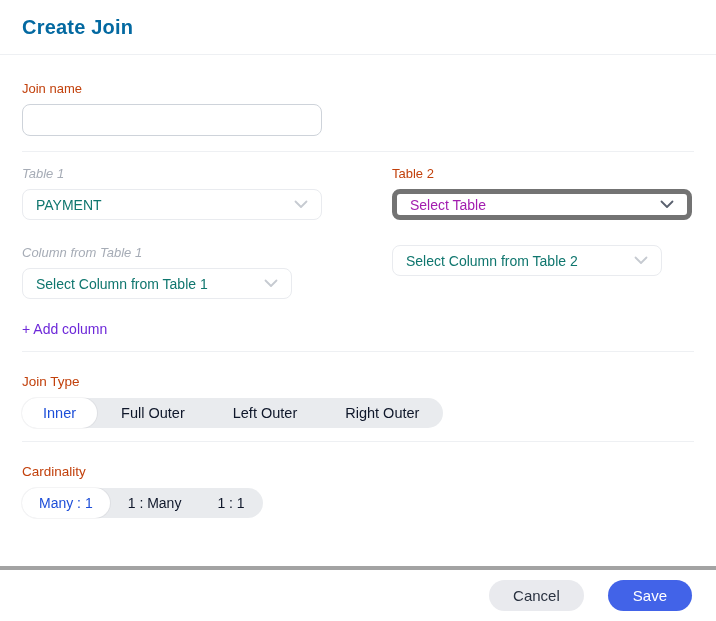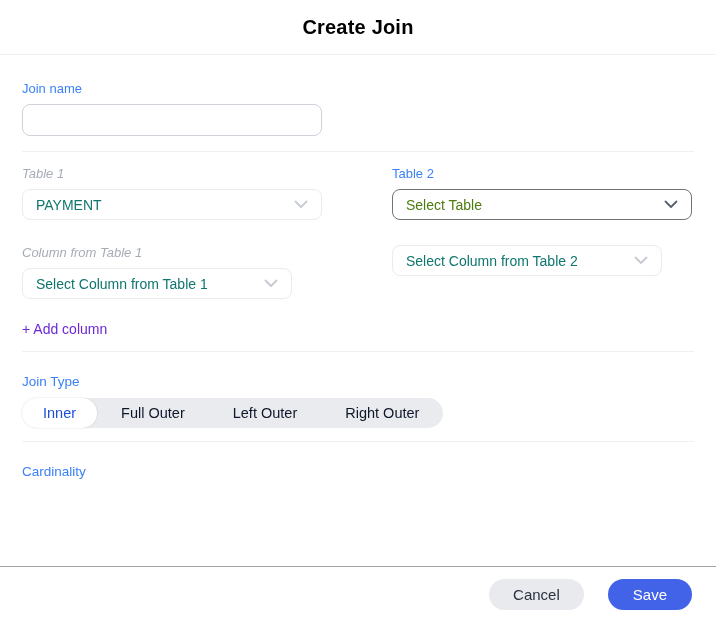--- a/index.html
+++ b/index.html
@@ -8,26 +8,26 @@
     font-family: "Liberation Sans", "DejaVu Sans", sans-serif;
     background: #ffffff;
     color: #2a3240;
     position: relative;
     overflow: hidden;
   }
   .dialog { width: 716px; height: 621px; background: #fff; position: relative; }
 
   
   .dialog-header { padding: 16px 22px 15px 22px; border-bottom: 1px solid #eef0f3; }
-  .dialog-title { font-size: 20px; font-weight: 700; color: #000000; letter-spacing: 0.2px; text-align: center; }
+  .dialog-title { font-size: 20px; font-weight: 700; color: #0369a1; letter-spacing: 0.2px; }
 
   
   .dialog-body { padding: 0 22px; }
 
-  .field-label { font-size: 13px; color: #3b82f6; margin-bottom: 8px; }
+  .field-label { font-size: 13px; color: #c2410c; margin-bottom: 8px; }
   .field-label.muted { color: #a6acb6; font-style: italic; }
 
   .join-name-section { margin-top: 26px; }
   .text-input {
     width: 300px; height: 32px;
     border: 1px solid #ced3da; border-radius: 8px;
     font-size: 14px; color: #2a3240; padding: 0 12px;
     outline: none; background: #fff;
     font-family: "Liberation Sans", "DejaVu Sans", sans-serif;
   }
@@ -40,21 +40,21 @@
     column-gap: 70px;
     margin-top: 14px;
   }
 
   .select-box {
     height: 31px; border-radius: 8px;
     display: flex; align-items: center; justify-content: space-between;
     padding: 0 13px; font-size: 14px; background: #fff;
     cursor: pointer;
   }
-  .select-box.active { border: 1px solid #737373; color: #4d7c0f; }
+  .select-box.active { border: 5px solid #737373; color: #a21caf; }
   .select-box.disabled { border: 1px solid #e9ebef; color: #0f766e; cursor: default; }
   .select-box.narrow { width: 270px; }
   .chevron { display: inline-flex; align-items: center; }
   .chevron svg { display: block; }
   .select-box.active .chevron svg path { stroke: #59606e; }
   .select-box.disabled .chevron svg path { stroke: #c6cad1; }
 
   .col-row { margin-top: 25px; }
 
   .add-column-link {
@@ -82,21 +82,21 @@
     padding: 0 21px;
   }
   .segmented.compact .segment { padding: 0 18px; font-size: 14px; }
   .segmented.compact .segment.selected { padding: 0 17px; }
 
   .divider-tight { border: none; border-top: 1px solid #eef0f3; margin-top: 13px; }
 
   
   .dialog-footer {
     position: absolute; left: 0; right: 0; bottom: 0;
-    height: 55px; border-top: 1px solid #a3a3a3;
+    height: 55px; border-top: 4px solid #a3a3a3;
     display: flex; align-items: center; justify-content: flex-end;
     gap: 24px; padding: 0 24px; background: #fff;
   }
   .btn {
     height: 31px; border: none; border-radius: 16px;
     font-size: 15px; cursor: pointer; padding: 0 24px;
     font-family: "Liberation Sans", "DejaVu Sans", sans-serif;
   }
   .btn-cancel { background: #e9eaee; color: #2a3240; }
   .btn-save { background: #4263e8; color: #ffffff; padding: 0 25px; }
@@ -179,20 +179,25 @@
           <div class="segment">Full Outer</div>
           <div class="segment">Left Outer</div>
           <div class="segment">Right Outer</div>
         </div>
     </div>
 
     <hr class="divider-tight">
 
     <div class="section">
       <div class="field-label">Cardinality</div>
+      <div class="segmented compact">
+          <div class="segment selected">Many : 1</div>
+          <div class="segment">1 : Many</div>
+          <div class="segment">1 : 1</div>
+        </div>
     </div>
 
   </div>
 
   <div class="dialog-footer">
     <button class="btn btn-cancel">Cancel</button>
     <button class="btn btn-save">Save</button>
   </div>
 
 </div>

